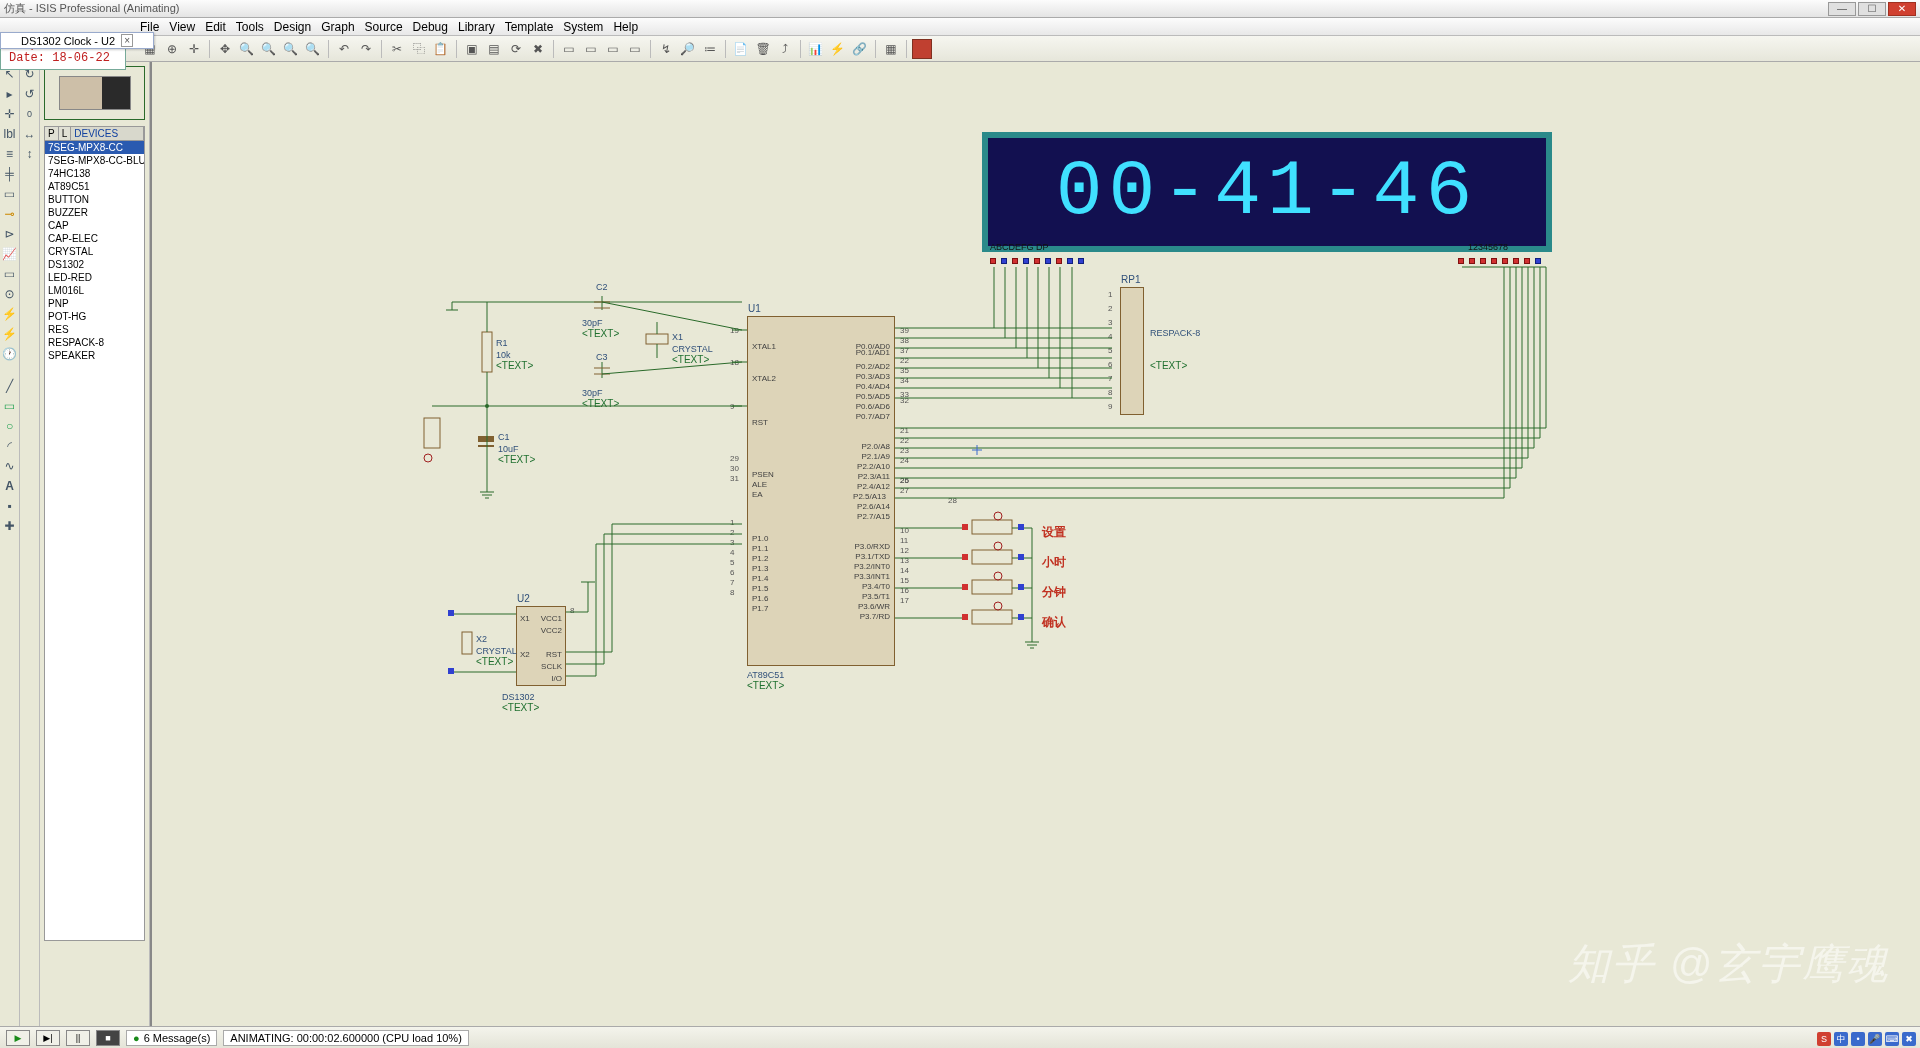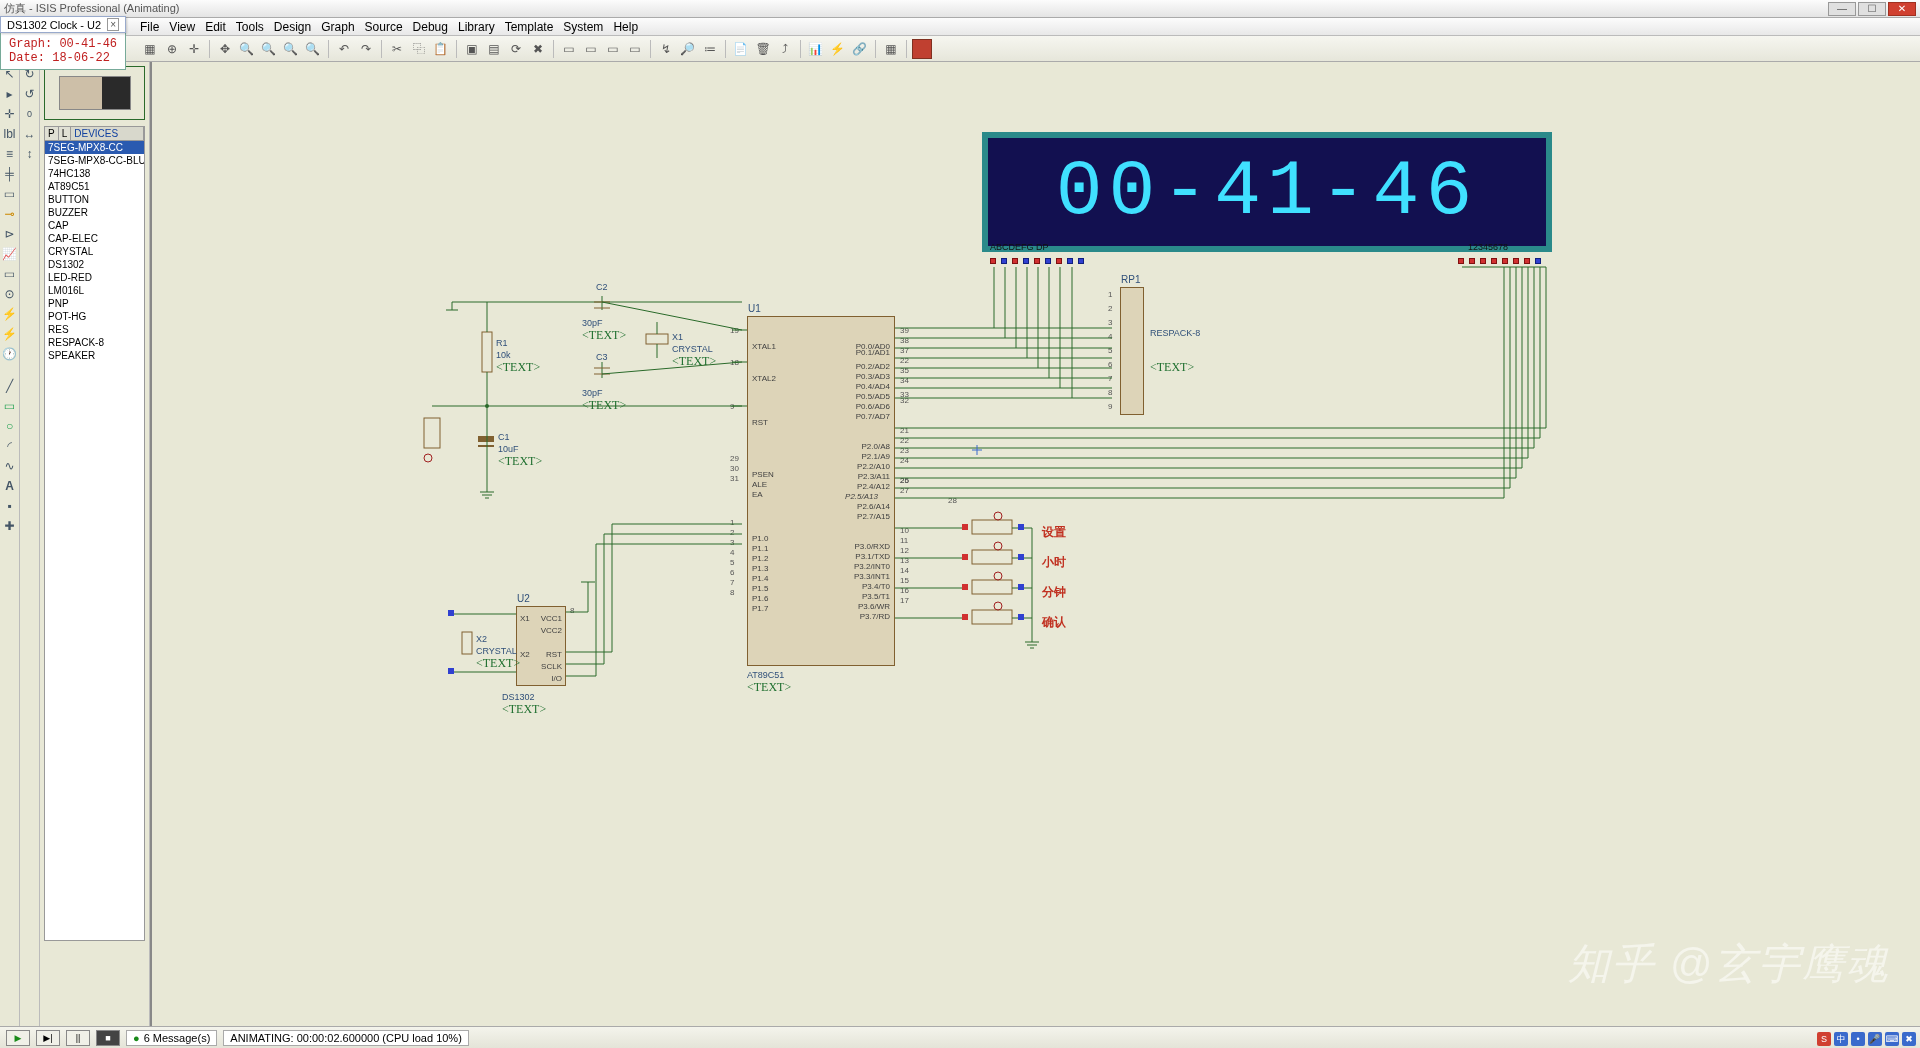--- a/index.html
+++ b/index.html
@@ -1,21 +1,21 @@
 <!DOCTYPE html>
 <html><head>
 <meta charset="utf-8">
 <style>
 * { box-sizing: border-box; margin: 0; padding: 0; }
 body { font-family: "Microsoft Sans Serif", Tahoma, sans-serif; font-size: 11px; background: #e8e8d6; overflow: hidden; width: 1920px; height: 1048px; }
 .titlebar { height: 18px; background: linear-gradient(#fcfcfc,#e4e4e4); border-bottom: 1px solid #aaa; display: flex; align-items: center; padding: 0 4px; font-size: 11px; color: #555; }
 .titlebar .tbright { margin-left: auto; display: flex; }
 .titlebar .wbtn { width: 28px; height: 14px; margin-left: 2px; background: #e0e0e0; border: 1px solid #999; text-align: center; line-height: 11px; font-size: 10px; }
 .titlebar .wbtn.close { background: #d04030; color: #fff; border-color: #a03020; }
-.subtitle { position: absolute; left: 0; top: 16px; background: #fff; border: 1px solid #99aacc; padding: 1px 6px; font-size: 11px; display:flex; align-items:center; gap:6px; z-index:20; box-shadow: 1px 1px 2px rgba(0,0,0,.2);}
+.subtitle { position: absolute; left: 0; top: 32px; background: #fff; border: 1px solid #99aacc; padding: 1px 20px; font-size: 11px; display:flex; align-items:center; gap:6px; z-index:20; box-shadow: 1px 1px 2px rgba(0,0,0,.2);}
 .subtitle .x { font-family: Marlett, sans-serif; font-size:10px; color:#555; border:1px solid #999; padding:0 2px; }
 .tsbox { position:absolute; left:0; top:32px; background:#fff; border:1px solid #7a9; padding:4px 8px; font-family: "Courier New", monospace; font-size:12px; line-height:14px; z-index:19;}
 .tsbox .tm { color:#c02020; }
 .menubar { height: 18px; background: linear-gradient(#fcfcfc,#e8e8e8); border-bottom: 1px solid #bbb; display:flex; align-items:center; padding-left: 140px; gap: 10px; font-size: 12px; }
 .menubar span { cursor: default; }
 .toolbar { height: 26px; background: linear-gradient(#f6f6f0,#e6e6da); border-bottom: 1px solid #aaa; display:flex; align-items:center; padding-left: 140px; gap:2px; }
 .tb-btn { width: 20px; height: 20px; border: 1px solid transparent; display:flex; align-items:center; justify-content:center; font-size:12px; color:#555; }
 .tb-sep { width:1px; height:18px; background:#bbb; margin:0 3px; }
 .tb-red { width:20px; height:20px; background:#c04030; border:1px solid #803020; }
 .main { display:flex; height: calc(1048px - 18px - 18px - 26px - 22px); }
@@ -36,21 +36,21 @@
 .seg-display { position:absolute; left:830px; top:70px; width:570px; height:120px; background:#2a8a8a; padding:6px; }
 .seg-inner { width:100%; height:100%; background:#121050; display:flex; align-items:center; justify-content:space-around; font-family:"DSEG7 Classic","Courier New",monospace; font-size:78px; color:#40e0ff; letter-spacing:6px; font-weight:300;}
 .seg-labels { position:absolute; left:838px; top:180px; font-size:9px; color:#111; }
 .seg-labels2 { position:absolute; left:1316px; top:180px; font-size:9px; color:#111; }
 .pinrow { position:absolute; display:flex; gap:5px; }
 .pin { width:6px; height:6px; }
 .pin.r{background:#d03030;border:1px solid #801010;} .pin.b{background:#3040d0;border:1px solid #102080;}
 .schembox { position:absolute; background:#ddd4b8; border:1px solid #806030; font-size:8px; color:#404040; }
 .schembox .hdr { position:absolute; top:-14px; left:0; font-size:10px; color:#30507a; }
 .lbl { position:absolute; font-size:9px; color:#30507a; white-space:nowrap; }
-.lblg { position:absolute; font-size:12px; color:#207030; white-space:nowrap;font-family:Liberation Serif, serif; }
+.lblg { position:absolute; font-size:10px; color:#207030; white-space:nowrap; }
 .lblr { position:absolute; font-size:12px; color:#c03020; font-weight:bold; white-space:nowrap; }
 .pinno { position:absolute; font-size:8px; color:#555; }
 .statusbar { height:22px; background:linear-gradient(#f4f4ec,#e4e4d8); border-top:1px solid #aaa; display:flex; align-items:center; padding:0 6px; gap:6px; font-size:11px;}
 .sbtn { width:24px; height:16px; border:1px solid #888; background:#f0f0e8; display:flex; align-items:center; justify-content:center; font-size:9px;}
 .sbtn.play{color:#1a8a1a;} .sbtn.stop{background:#444;color:#fff;}
 .sfield { border:1px solid #aaa; background:#fff; padding:1px 6px; height:16px; display:flex; align-items:center;}
 .watermark { position:absolute; right:30px; bottom:34px; font-size:42px; color:rgba(255,255,255,.55); font-weight:500; font-style:italic; letter-spacing:2px;}
 .systray { position:absolute; right:4px; bottom:2px; display:flex; gap:3px; align-items:center; font-size:10px; color:#fff;}
 .systray .ico { width:14px; height:14px; background:#3a6acc; border-radius:2px; display:flex;align-items:center;justify-content:center;font-size:9px;}
 .wire{stroke:#2a6a2a;stroke-width:1;fill:none;}
@@ -259,21 +259,21 @@
           <div style="position: absolute; right: 0px; top: 42px;">P0.3/AD3</div>
           <div style="position: absolute; right: 0px; top: 52px;">P0.4/AD4</div>
           <div style="position: absolute; right: 0px; top: 62px;">P0.5/AD5</div>
           <div style="position: absolute; right: 0px; top: 72px;">P0.6/AD6</div>
           <div style="position: absolute; right: 0px; top: 82px;">P0.7/AD7</div>
           <div style="position: absolute; right: 0px; top: 112px;">P2.0/A8</div>
           <div style="position: absolute; right: 0px; top: 122px;">P2.1/A9</div>
           <div style="position: absolute; right: 0px; top: 132px;">P2.2/A10</div>
           <div style="position: absolute; right: 0px; top: 142px;">P2.3/A11</div>
           <div style="position: absolute; right: 0px; top: 152px;">P2.4/A12</div>
-          <div style="position: absolute; right: 12px; top: 162px; font-style: italic;">P2.5/A13</div>
+          <div style="position: absolute; right: 4px; top: 162px;">P2.5/A13</div>
           <div style="position: absolute; right: 0px; top: 172px;">P2.6/A14</div>
           <div style="position: absolute; right: 0px; top: 182px;">P2.7/A15</div>
           <div style="position: absolute; right: 0px; top: 212px;">P3.0/RXD</div>
           <div style="position: absolute; right: 0px; top: 222px;">P3.1/TXD</div>
           <div style="position: absolute; right: 0px; top: 232px;">P3.2/INT0</div>
           <div style="position: absolute; right: 0px; top: 242px;">P3.3/INT1</div>
           <div style="position: absolute; right: 0px; top: 252px;">P3.4/T0</div>
           <div style="position: absolute; right: 0px; top: 262px;">P3.5/T1</div>
           <div style="position: absolute; right: 0px; top: 272px;">P3.6/WR</div>
           <div style="position: absolute; right: 0px; top: 282px;">P3.7/RD</div>

